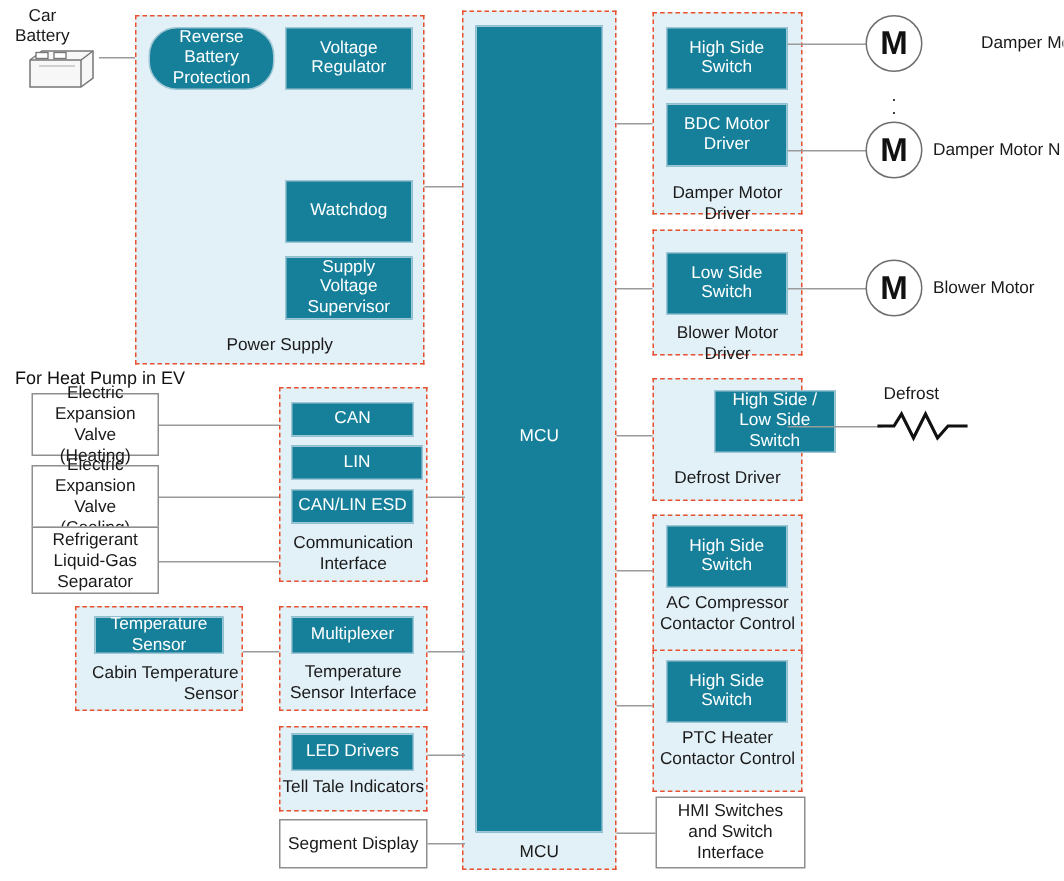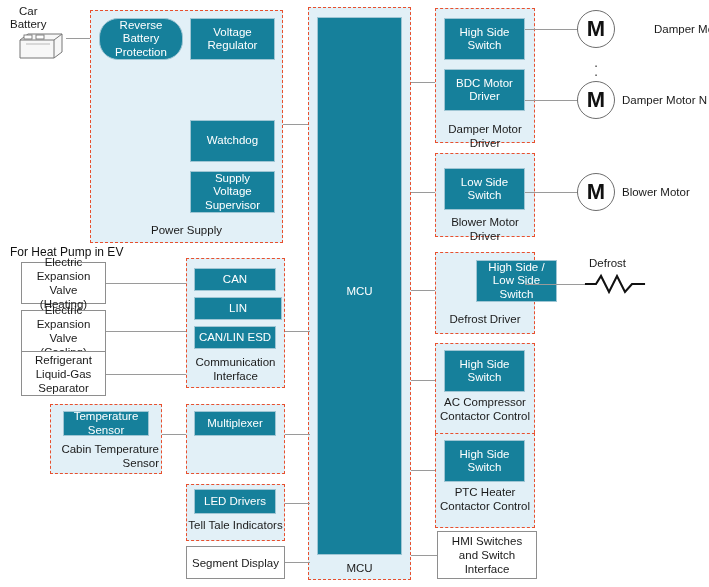--- a/index.html
+++ b/index.html
@@ -168,20 +168,21 @@
   <div class="cap" style="left:186px;top:356px;width:99px;">Communication Interface</div>
   <div class="wire h" style="left:285px;top:331px;width:25px;"></div>
 
   <div class="group abs" style="left:50px;top:404px;width:112px;height:70px;"></div>
   <div class="teal abs" style="left:63px;top:411px;width:86px;height:25px;">Temperature Sensor</div>
   <div class="cap" style="left:53px;top:443px;width:106px;text-align:right;">Cabin Temperature Sensor</div>
   <div class="wire h" style="left:162px;top:434px;width:24px;"></div>
 
   <div class="group abs" style="left:186px;top:404px;width:99px;height:70px;"></div>
   <div class="teal abs" style="left:194px;top:411px;width:82px;height:25px;">Multiplexer</div>
+  <div class="cap" style="left:186px;top:442px;width:99px;">Temperature Sensor Interface</div>
   <div class="wire h" style="left:285px;top:434px;width:25px;"></div>
 
   <div class="group abs" style="left:186px;top:484px;width:99px;height:57px;"></div>
   <div class="teal abs" style="left:194px;top:489px;width:82px;height:25px;">LED Drivers</div>
   <div class="cap" style="left:186px;top:519px;width:99px;">Tell Tale Indicators</div>
   <div class="wire h" style="left:285px;top:503px;width:25px;"></div>
 
   <div class="wbox abs" style="left:186px;top:546px;width:99px;height:33px;">Segment Display</div>
   <div class="wire h" style="left:285px;top:562px;width:25px;"></div>
 

